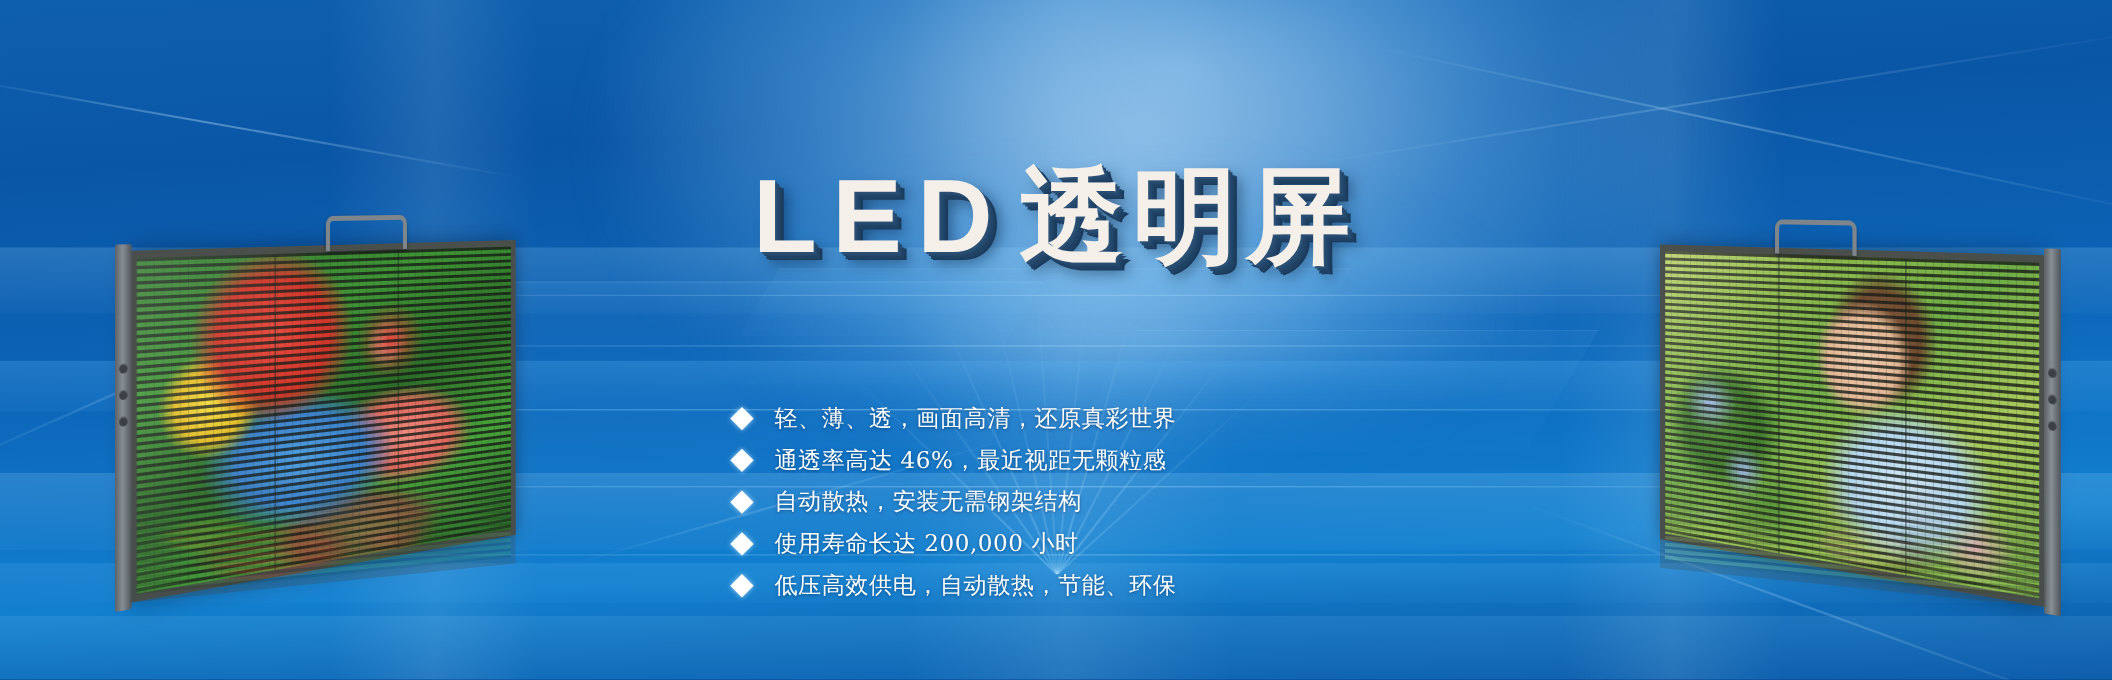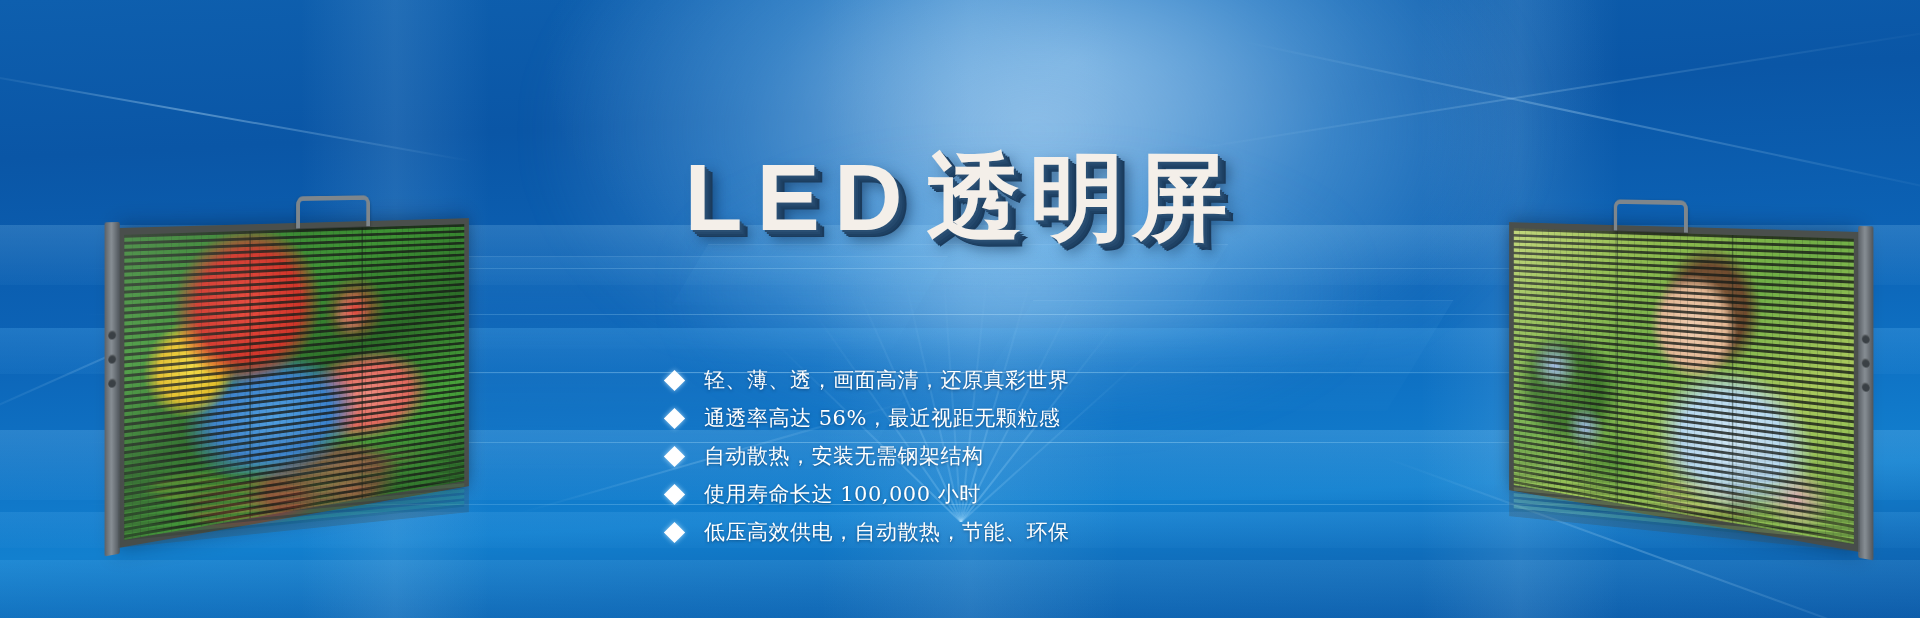--- a/index.html
+++ b/index.html
@@ -283,29 +283,29 @@
     <span class="en">LED</span><span class="cn">透明屏</span>
   </h1>
 
   <ul class="features" style="list-style:none;margin:17px;padding:0;">
     <li class="feature-row">
       <span class="diamond"></span>
       <span class="feature-text">轻、薄、透，画面高清，还原真彩世界</span>
     </li>
     <li class="feature-row">
       <span class="diamond"></span>
-      <span class="feature-text">通透率高达 56%，最近视距无颗粒感</span>
+      <span class="feature-text">通透率高达 46%，最近视距无颗粒感</span>
     </li>
     <li class="feature-row">
       <span class="diamond"></span>
       <span class="feature-text">自动散热，安装无需钢架结构</span>
     </li>
     <li class="feature-row">
       <span class="diamond"></span>
-      <span class="feature-text">使用寿命长达 100,000 小时</span>
+      <span class="feature-text">使用寿命长达 200,000 小时</span>
     </li>
     <li class="feature-row">
       <span class="diamond"></span>
       <span class="feature-text">低压高效供电，自动散热，节能、环保</span>
     </li>
   </ul>
 
   <div class="panel" id="left-panel">
     <div class="panel-body">
       <div class="panel-img art-parrot"></div>

